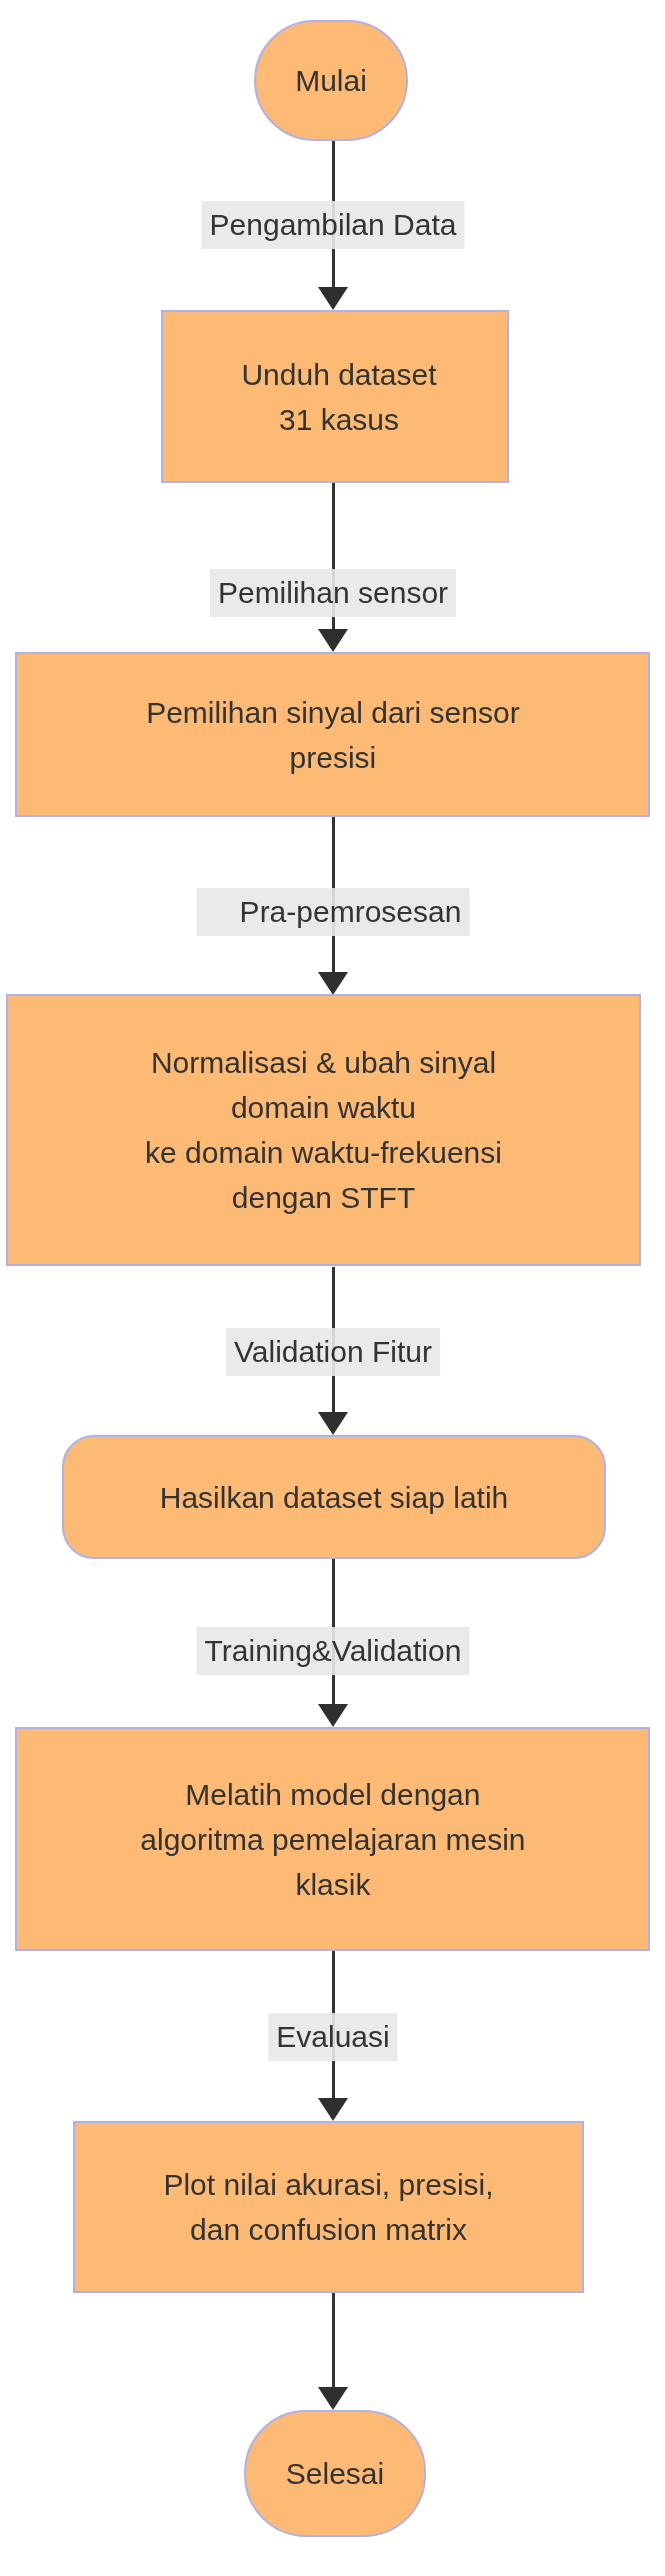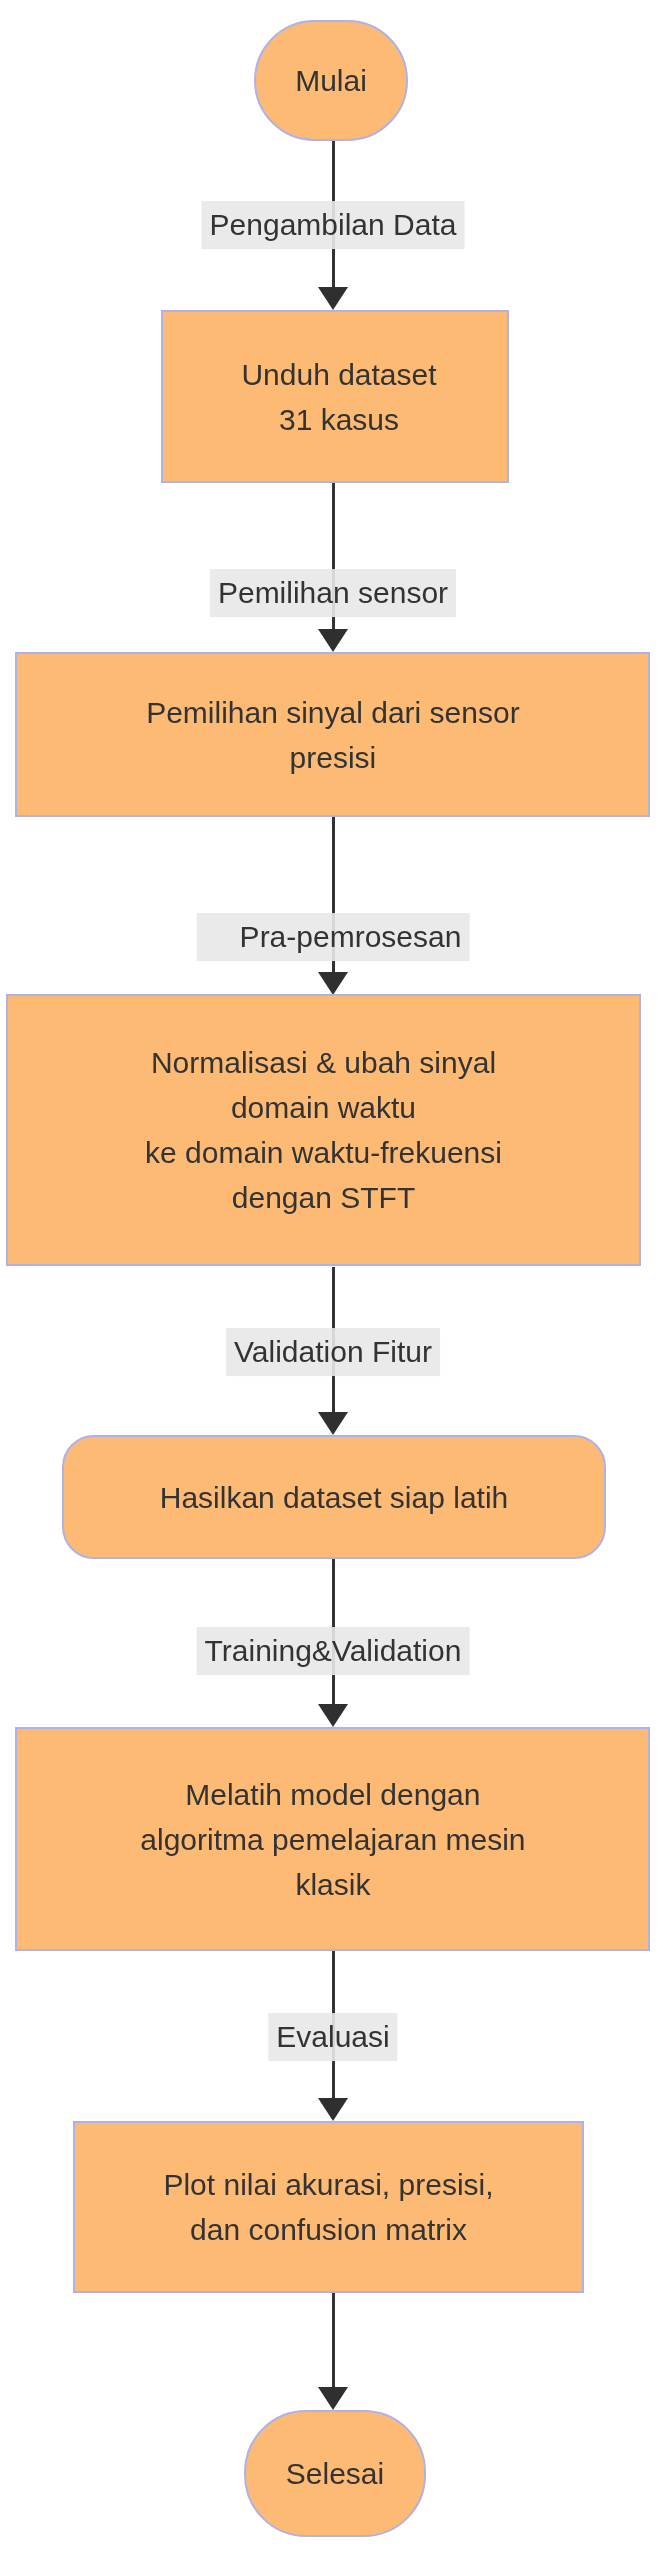--- a/index.html
+++ b/index.html
@@ -83,21 +83,21 @@
   <div class="arrowhead" style="left:318px; top:1704px;"></div>
 
   <div class="edge-line" style="left:332px; top:1951px; height:150px;"></div>
   <div class="arrowhead" style="left:318px; top:2098px;"></div>
 
   <div class="edge-line" style="left:332px; top:2293px; height:97px;"></div>
   <div class="arrowhead" style="left:318px; top:2387px;"></div>
 
   <div class="edge-label" style="left:333px; top:225px;">Pengambilan Data</div>
   <div class="edge-label" style="left:333px; top:569px;margin-top:24px;">Pemilihan sensor</div>
-  <div class="edge-label" style="left:333px; top:937px;padding-left:43px;">Pra-pemrosesan</div>
+  <div class="edge-label" style="left:333px; top:912px;padding-left:43px;">Pra-pemrosesan</div>
   <div class="edge-label" style="left:333px; top:1352px;">Validation Fitur</div>
   <div class="edge-label" style="left:333px; top:1645px;margin-top:6px;">Training&amp;Validation</div>
   <div class="edge-label" style="left:333px; top:2037px;">Evaluasi</div>
 
   <div class="node stadium" style="left:254px; top:19.5px; width:154px; height:121px;">Mulai</div>
 
   <div class="node" style="left:161px; top:310px; width:348px; height:173px;padding-left:8px;">Unduh dataset
 31 kasus</div>
 
   <div class="node" style="left:15.4px; top:652px; width:635px; height:165px;">Pemilihan sinyal dari sensor

